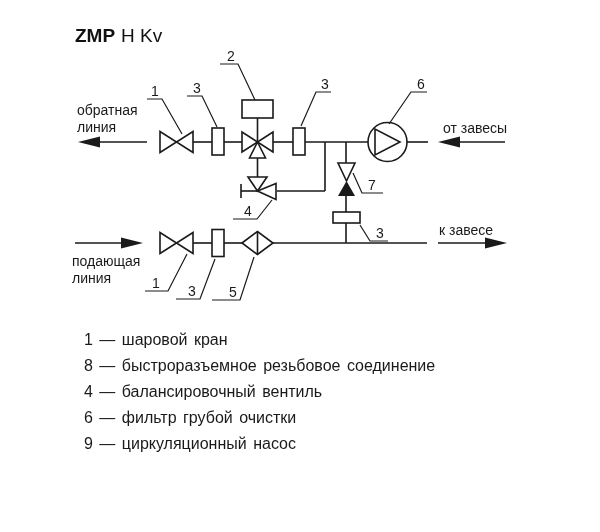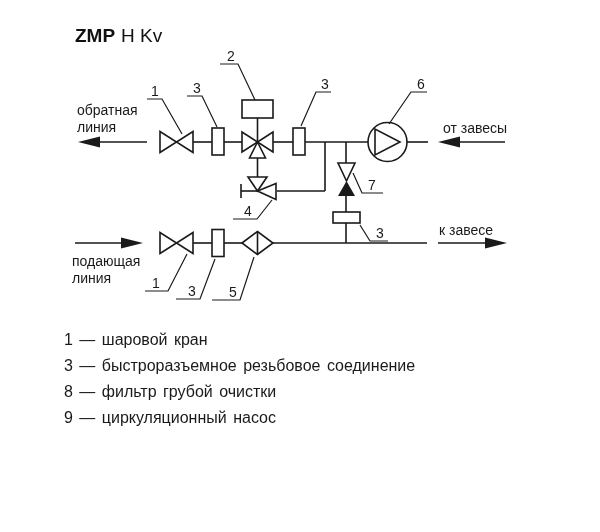--- a/index.html
+++ b/index.html
@@ -14,21 +14,21 @@
   .title .brand { font-weight:bold; }
   .title .model { margin-left:6px; font-weight:normal; }
   .diagram-svg { position:absolute; left:0; top:0; }
   .ln   { stroke:#1a1a1a; stroke-width:1.6; fill:none; }
   .sym  { stroke:#1a1a1a; stroke-width:1.6; fill:#ffffff; }
   .blk  { fill:#1a1a1a; stroke:none; }
   .lead { stroke:#1a1a1a; stroke-width:1.2; fill:none; }
   .flbl { font-size:14px; fill:#1a1a1a; }
   .num  { font-size:14px; fill:#1a1a1a; text-anchor:middle; }
   .legend {
-    position:absolute; left:44px; top:327px; margin:0; padding:0;
+    position:absolute; left:64px; top:327px; margin:0; padding:0;
     list-style:none; font-size:16px; color:#1a1a1a;
   }
   .legend li { height:26px; line-height:26px; white-space:nowrap; word-spacing:2px; }
 </style>
 </head>
 <body>
 
 <div class="page">
 
   <div class="title">
@@ -145,18 +145,19 @@
     <text class="flbl" x="57" y="115">обратная</text>
     <text class="flbl" x="57" y="132">линия</text>
     <text class="flbl" x="423" y="133">от завесы</text>
     <text class="flbl" x="52" y="266">подающая</text>
     <text class="flbl" x="52" y="283">линия</text>
     <text class="flbl" x="419" y="235">к завесе</text>
   </svg>
 
   <ul class="legend">
     <li>1 — шаровой кран</li>
-    <li>3 — быстроразъемное резьбовое соединение</li>
-    <li>8 — фильтр грубой очистки</li>
+    <li>8 — быстроразъемное резьбовое соединение</li>
+    <li>4 — балансировочный вентиль</li>
+    <li>6 — фильтр грубой очистки</li>
     <li>9 — циркуляционный насос</li>
   </ul>
 
 </div>
 
 </body></html>

